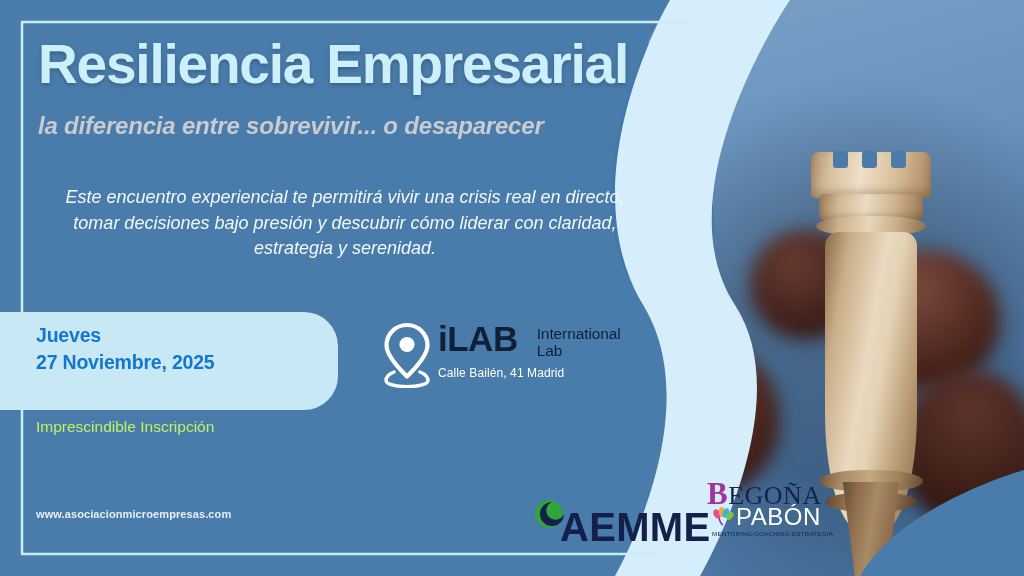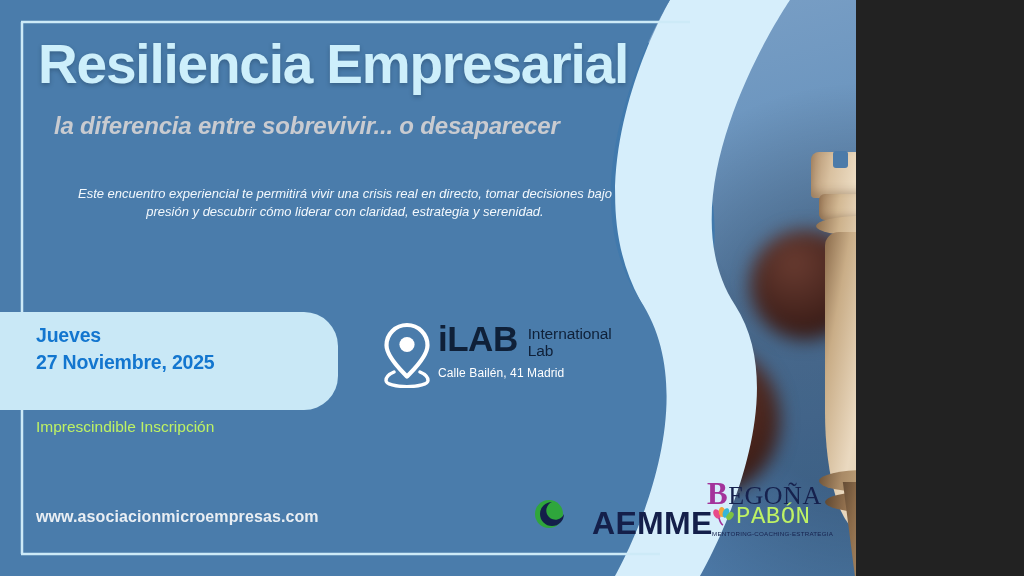--- a/index.html
+++ b/index.html
@@ -1,19 +1,19 @@
 <!DOCTYPE html>
 <html><head>
 <meta charset="utf-8">
 <style>
   * { margin:0; padding:0; box-sizing:border-box; }
   html,body { background:#222; }
   .stage {
     position:relative;
-    width:856px; height:576px;
+    width:1024px; height:576px;
     overflow:hidden;
     background:#4179ac;
     font-family:"Liberation Sans", sans-serif;
   }
 
   
   .photo-layer{
     position:absolute; inset:0;
     clip-path: path("M 618 0 L 1024 0 L 1024 576 L 1024 576 L 700 576 C 700 576 640 420 700 300 C 760 170 618 0 618 0 Z");
   }
@@ -93,85 +93,85 @@
   }
 
   
   .title{
     position:absolute; left:38px; top:36px;
     font-size:55px; font-weight:700; letter-spacing:-1.2px;
     color:#cdeffb; line-height:1.05;
     text-shadow:0 2px 4px rgba(20,45,70,.35);
   }
   .subtitle{
-    position:absolute; left:54px; top:112px;
+    position:absolute; left:38px; top:112px;
     font-size:24px; font-style:italic; font-weight:700;
     color:#c9cbd0; letter-spacing:-.2px;
   }
   .lead{
     position:absolute; left:60px; top:185px; width:570px;
-    font-size:13px; font-style:italic; color:#f2f8fd;
+    font-size:18px; font-style:italic; color:#f2f8fd;
     line-height:1.42; text-align:center;
   }
 
   
   .date-card{
     position:absolute; left:0; top:312px; width:338px; height:98px;
     background:#c9e8f6;
     border-radius:0 34px 34px 0;
   }
   .date-lines{
     position:absolute; left:36px; top:322px;
     color:#1376cf; font-weight:700; font-size:19.5px; line-height:1.37;
     letter-spacing:-.2px;
   }
   .notice{
     position:absolute; left:36px; top:418px;
     color:#bef264; font-size:15.5px;
   }
   .url{
     position:absolute; left:36px; top:508px;
-    color:#e9eef3; font-size:16px; font-weight:700; letter-spacing:.1px;
+    color:#e9eef3; font-size:11px; font-weight:700; letter-spacing:.1px;
   }
 
   
   .venue{ position:absolute; left:382px; top:320px; width:270px; height:80px; }
   .pin{ position:absolute; left:0; top:2px; width:50px; height:66px; }
   .venue-brand{
     position:absolute; left:56px; top:2px;
-    display:flex; align-items:flex-start; gap:10px;
+    display:flex; align-items:flex-start; gap:19px;
   }
   .ilab{
     font-size:35px; font-weight:700; color:#0f2038; line-height:.98;
     letter-spacing:-.5px;
   }
   .ilab-sub{
     font-size:15.5px; color:#0f2038; line-height:1.08; padding-top:4px;
     letter-spacing:-.1px;
   }
   .venue-addr{
     position:absolute; left:56px; top:46px;
     font-size:12px; color:#ffffff; letter-spacing:.1px;
   }
 
   
   .aemme{ position:absolute; left:534px; top:492px; width:160px; height:44px; }
   .aemme-mark{ position:absolute; left:0; top:5px; width:34px; height:34px; }
   .aemme-word{
     position:absolute; left:26px; top:13px;
-    font-size:32px; font-weight:700; color:#141f4a; letter-spacing:.3px;margin-left:32px;
+    font-size:40px; font-weight:700; color:#141f4a; letter-spacing:.3px;
   }
 
   
   .bp-logo{ position:absolute; left:706px; top:478px; width:118px; height:64px; }
   .bp-l1{ position:absolute; left:1px; top:0; font-size:26px; line-height:1;
           font-family:"Liberation Serif", serif; color:#16214d; letter-spacing:.5px; }
   .bp-l1 .bp-b{ color:#a3339b; font-size:31px; font-weight:700; }
   .bp-l2{ position:absolute; left:30px; top:27px; font-size:24px; line-height:1;
-          font-family:Liberation Mono, monospace; color:#bef264; letter-spacing:.5px; }
+          font-family:Liberation Sans, sans-serif; color:#ffffff; letter-spacing:.5px; }
   .bp-tag{ position:absolute; left:6px; top:52px; font-size:6.2px; color:#16214d;
            letter-spacing:.25px; white-space:nowrap; }
   .bp-flower{ position:absolute; left:5px; top:28px; width:24px; height:20px; }
 </style>
 </head>
 <body>
 
 <div class="stage">
 
   <div class="photo-layer">

